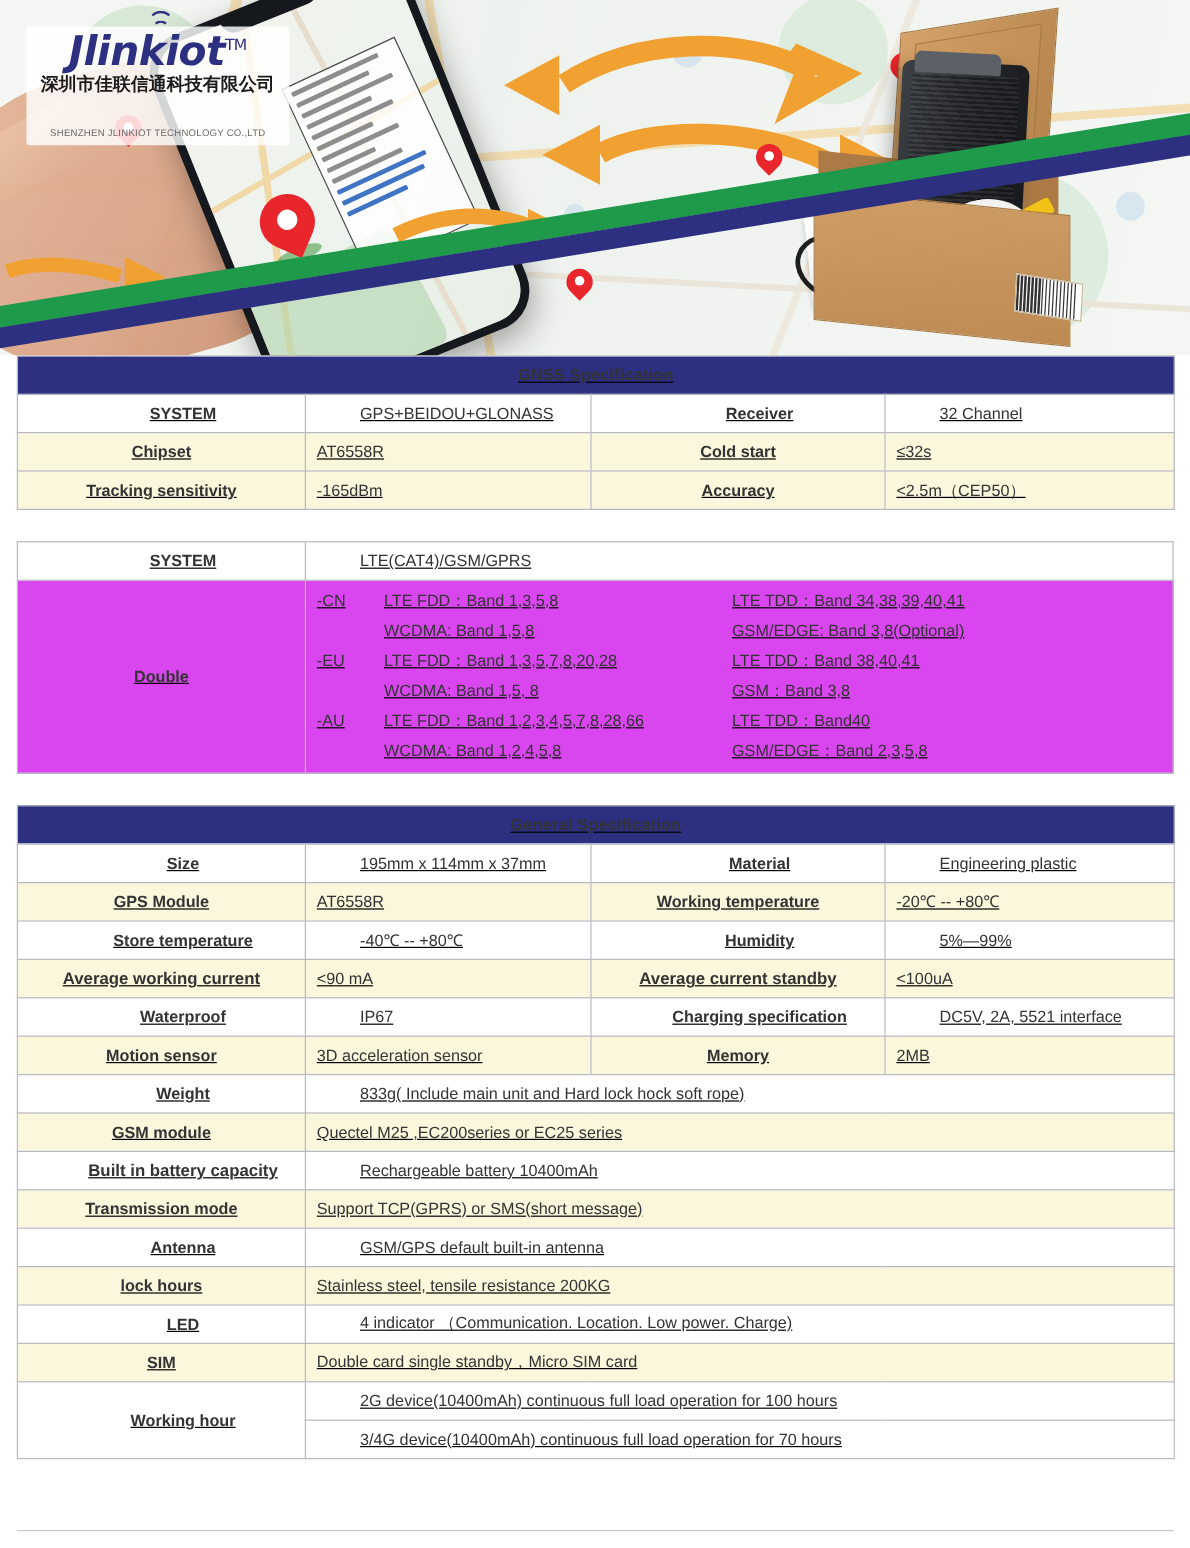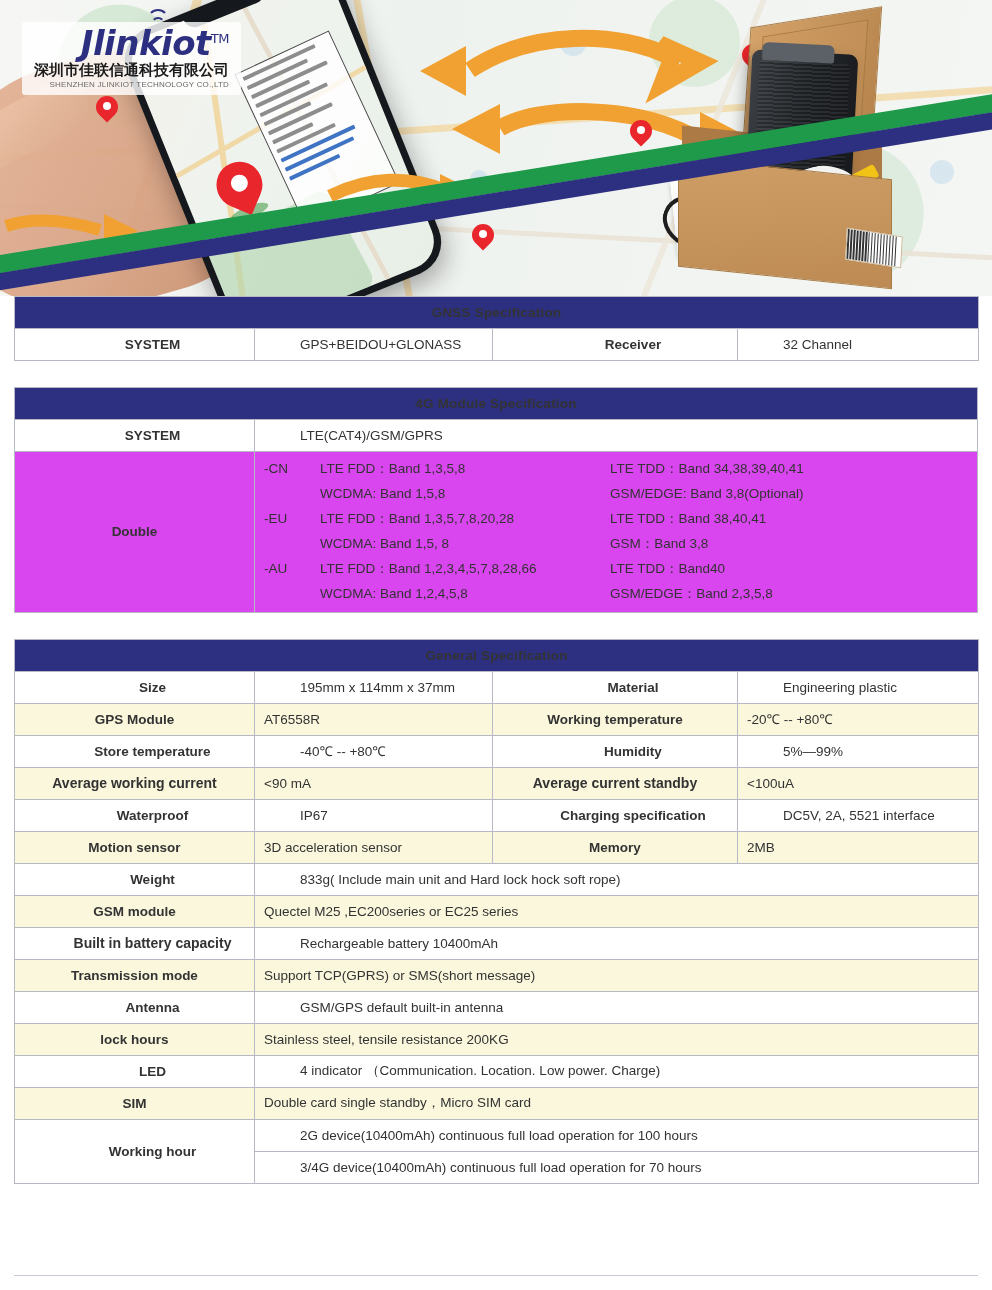--- a/index.html
+++ b/index.html
@@ -161,21 +161,21 @@
   }
 
   
   .logo-box {
     position: absolute;
     left: 22px;
     top: 22px;
     background: rgba(255,255,255,.82);
     padding: 4px 12px 6px 12px;
     border-radius: 3px;
-    text-align: right;
+    text-align: center;
   }
   .logo-main {
     font-family: "DejaVu Sans", sans-serif;
     font-size: 34px;
     font-weight: bold;
     font-style: italic;
     color: #2d3080;
     letter-spacing: -0.5px;
     line-height: 1;
     position: relative;
@@ -213,20 +213,21 @@
     font-weight: bold;
     color: #1b1b1b;
     line-height: 1.25;
     margin-top: 1px;
   }
   .logo-en {
     font-size: 8px;
     color: #6a6a6a;
     letter-spacing: .2px;
     line-height: 1.2;
+    margin-top: 26px;
   }
 
   
   .prodbox {
     position: absolute;
     left: 648px;
     top: 18px;
     width: 270px;
     height: 262px;
   }
@@ -349,20 +350,21 @@
   
   .sheet {
     padding: 0 14px;
     box-sizing: border-box;
   }
   table.spec {
     width: 964px;
     border-collapse: collapse;
     table-layout: fixed;
     font-family: "Liberation Sans", sans-serif;
+    text-decoration: underline;
   }
   table.spec + .gap { height: 24px; }
 
   .tbl-title td {
     background: #2d3080;
     color: #ffffff;
     font-size: 18px;
     font-weight: bold;
     text-align: center;
     padding: 8px 0 9px 0;
@@ -519,34 +521,43 @@
     <tbody>
       <tr class="tbl-title">
         <td colspan="4">GNSS Specification</td>
       </tr>
       <tr class="plain">
         <td class="lbl">SYSTEM</td>
         <td>GPS+BEIDOU+GLONASS</td>
         <td class="lbl">Receiver</td>
         <td>32 Channel</td>
       </tr>
+      <tr class="alt">
+        <td class="lbl">Chipset</td>
+        <td>AT6558R</td>
+        <td class="lbl">Cold start</td>
+        <td>≤32s</td>
+      </tr>
+      <tr class="alt">
+        <td class="lbl">Tracking sensitivity</td>
+        <td>-165dBm</td>
+        <td class="lbl">Accuracy</td>
+        <td>&lt;2.5m（CEP50）</td>
+      </tr>
     </tbody>
   </table>
 
   <div class="gap" style="height:26px"></div>
 
   <table class="spec">
     <colgroup>
         <col style="width:240px">
         <col>
       </colgroup>
     <tbody>
-      <tr class="tbl-title">
-        <td colspan="2">4G Module Specification</td>
-      </tr>
       <tr class="plain">
         <td class="lbl">SYSTEM</td>
         <td>LTE(CAT4)/GSM/GPRS</td>
       </tr>
       <tr class="grayrow">
         <td class="lbl">Double</td>
         <td class="bands-cell">
           <div class="bands-line">
             <span class="bd-region">-CN</span>
             <span class="bd-left">LTE FDD：Band 1,3,5,8</span>

